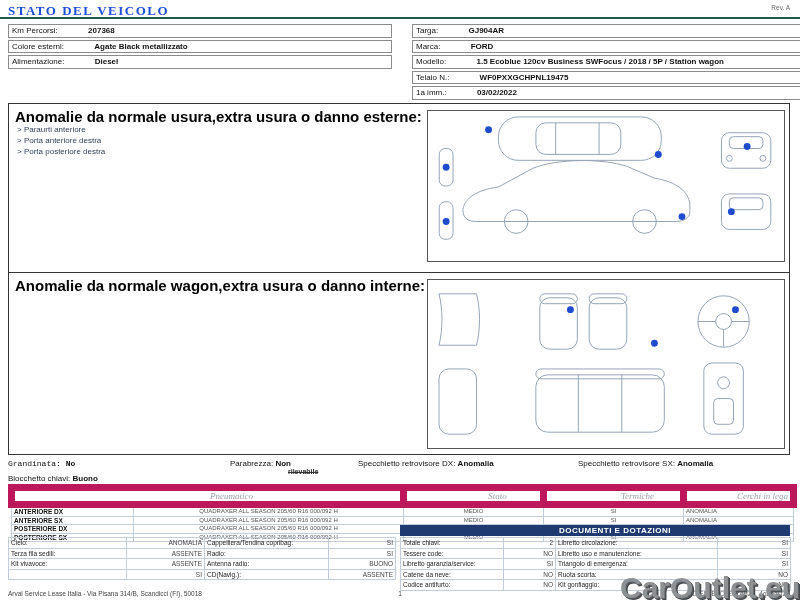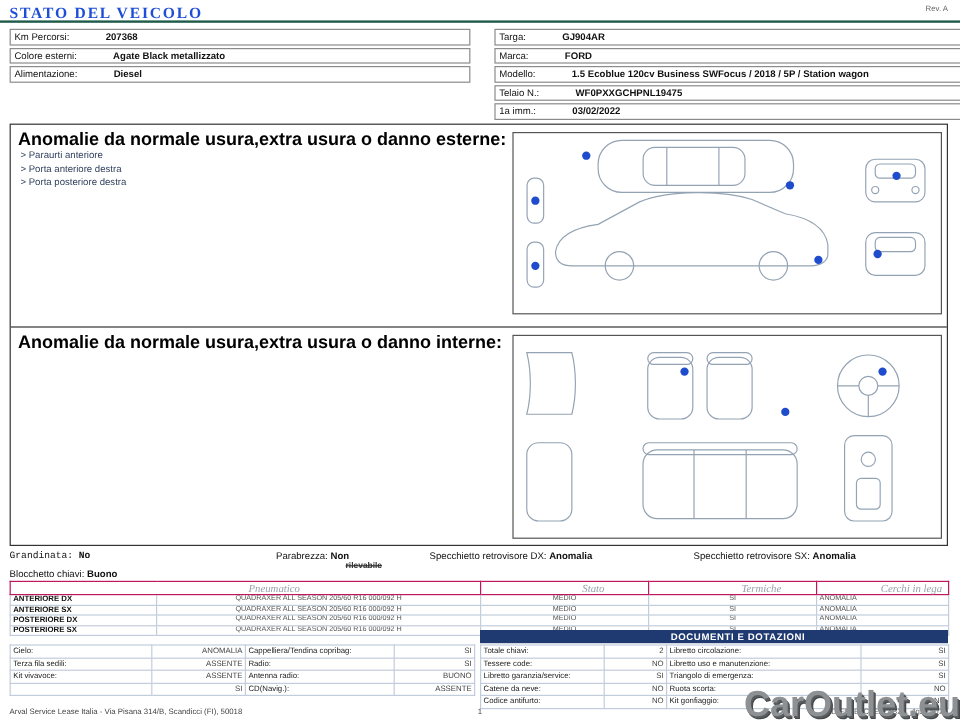--- a/index.html
+++ b/index.html
@@ -51,21 +51,21 @@
   .pair.p2 { left:350px; }
   .pair.p3 { left:570px; }
   .struck { position:absolute; left:58px; top:9px; text-decoration:line-through; font-weight:bold; font-size:7px; color:#333; }
   .keys-line { position:absolute; top:474px; left:8px; font-size:8px; }
 
   
   table { border-collapse:collapse; table-layout:fixed; }
   .tires { position:absolute; top:484px; left:8px; width:782px; }
   .tires th {
     font-family:"Liberation Serif", serif; font-style:italic; font-weight:normal;
-    font-size:9px; color:#98a1ad; text-align:center; height:10px; border:1px solid #be185d;padding-left:48px;
+    font-size:9px; color:#98a1ad; text-align:center; height:10px; border:7px solid #be185d;padding-left:48px;
   }
   .tires td {
     border:1px solid #c2cddc; height:7.5px; line-height:7.5px; font-size:6px;
     color:#555; text-align:center; padding:0 2px; overflow:hidden; white-space:nowrap;
   }
   .tires td.pos { font-weight:bold; color:#111; text-align:left; font-size:6.5px; }
   .tires td.cerchi { text-align:left; }
 
   
   .bar {
@@ -191,21 +191,21 @@
             <circle class="dot" cx="17" cy="112" r="3.5"></circle>
             <circle class="dot" cx="256" cy="107" r="3.5"></circle>
             <circle class="dot" cx="322" cy="36" r="3.5"></circle>
             <circle class="dot" cx="306" cy="102" r="3.5"></circle>
           </g>
         </svg>
       </div>
     </div>
 
     <div class="section interior">
-      <div class="sec-title">Anomalie da normale usura,extra usura o danno interne:</div>
+      <div class="sec-title">Anomalie da normale wagon,extra usura o danno interne:</div>
       <div class="diagram int">
         <svg viewBox="0 0 358 170">
           <g class="sketch">
 
             <path d="M10,14 L48,14 C52,30 52,50 48,66 L10,66 C14,50 14,30 10,14 Z"></path>
 
             <rect x="10" y="90" width="38" height="66" rx="10"></rect>
 
             <g>
               <rect x="112" y="14" width="38" height="10" rx="5"></rect>

